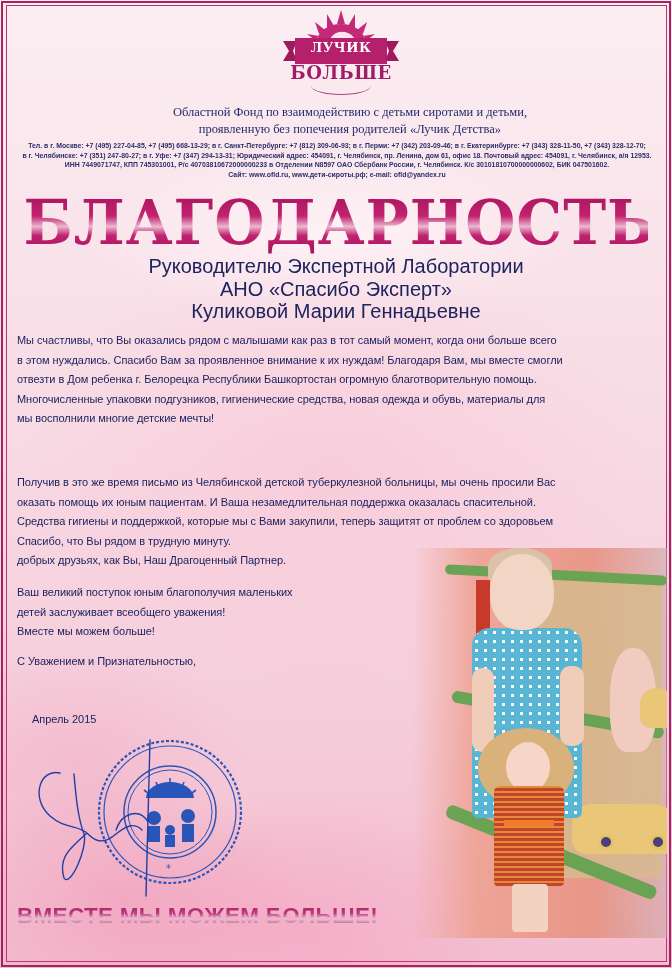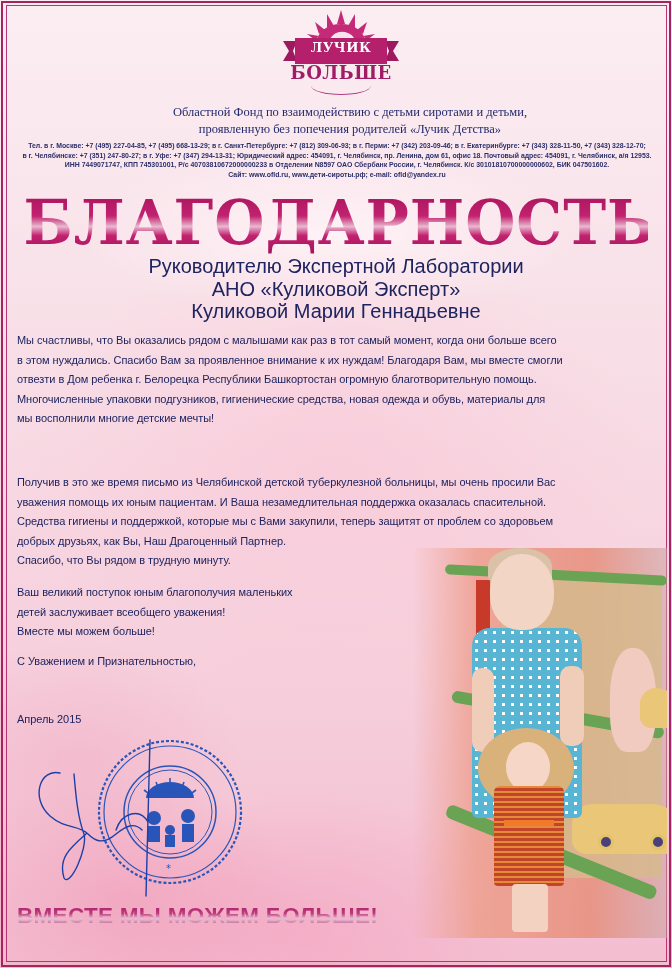--- a/index.html
+++ b/index.html
@@ -74,21 +74,21 @@
 
   .body-text {
     position: absolute; left: 17px; width: 640px;
     color: #1e2460; font-family: Liberation Sans, sans-serif; font-size: 11px; line-height: 19.6px;
     letter-spacing: -0.05px;
   }
   .p1 { top: 331px; }
   .p2 { top: 473px; }
   .p3 { top: 583px; width: 360px; }
   .p4 { top: 652px; width: 360px; }
-  .p5 { top: 710px; width: 200px; }
+  .p5 { top: 710px; width: 200px; margin-left: 15px; }
   .line { display: block; white-space: nowrap; }
 
   
   .photo {
     position: absolute; left: 412px; top: 548px; width: 255px; height: 390px; overflow: hidden;
   }
   .photo-wall { position: absolute; left: 0; top: 0; width: 255px; height: 390px;
     background: linear-gradient(90deg, rgba(246,205,215,0) 0%, #eea192 25%, #e7917f 70%, rgba(200,160,160,0.6) 100%);
     opacity: 0.9;
   }
@@ -163,38 +163,38 @@
     <div>Тел. в г. Москве: +7 (495) 227-04-85, +7 (495) 668-13-29; в г. Санкт-Петербурге: +7 (812) 309-06-93; в г. Перми: +7 (342) 203-09-46; в г. Екатеринбурге: +7 (343) 328-11-50, +7 (343) 328-12-70;</div>
     <div>в г. Челябинске: +7 (351) 247-80-27; в г. Уфе: +7 (347) 294-13-31; Юридический адрес: 454091, г. Челябинск, пр. Ленина, дом 61, офис 18. Почтовый адрес: 454091, г. Челябинск, а/я 12953.</div>
     <div>ИНН 7449071747, КПП 745301001,  Р/с 40703810672000000233 в Отделении N8597 ОАО Сбербанк России, г. Челябинск. К/с 30101810700000000602, БИК 047501602.</div>
     <div>Сайт:  www.ofld.ru, www.дети-сироты.рф; e-mail: ofld@yandex.ru</div>
   </div>
 
   <div class="main-title">БЛАГОДАРНОСТЬ</div>
 
   <div class="recipient">
     <div>Руководителю Экспертной Лаборатории</div>
-    <div>АНО «Куликовой Эксперт»</div>
+    <div>АНО «Спасибо Эксперт»</div>
     <div>Куликовой Марии Геннадьевне</div>
   </div>
 
   <div class="body-text p1">
     <span class="line">Мы счастливы, что Вы оказались рядом с малышами как раз в тот самый момент, когда они больше всего</span>
     <span class="line">в этом нуждались. Спасибо Вам за проявленное внимание к их нуждам! Благодаря Вам, мы вместе смогли</span>
     <span class="line">отвезти в Дом ребенка г. Белорецка Республики Башкортостан огромную благотворительную помощь.</span>
     <span class="line">Многочисленные упаковки подгузников, гигиенические средства, новая одежда и обувь, материалы для</span>
     <span class="line">мы восполнили многие детские мечты!</span>
   </div>
 
   <div class="body-text p2">
     <span class="line">Получив в это же время письмо из Челябинской детской туберкулезной больницы, мы очень просили Вас</span>
-    <span class="line">уважения помощь их юным пациентам. И Ваша незамедлительная поддержка оказалась спасительной.</span>
+    <span class="line">оказать помощь их юным пациентам. И Ваша незамедлительная поддержка оказалась спасительной.</span>
     <span class="line">Средства гигиены и поддержкой, которые мы с Вами закупили, теперь защитят от проблем со здоровьем</span>
+    <span class="line">Спасибо, что Вы рядом в трудную минуту.</span>
     <span class="line">добрых друзьях, как Вы, Наш Драгоценный Партнер.</span>
-    <span class="line">Спасибо, что Вы рядом в трудную минуту.</span>
   </div>
 
   <div class="body-text p3">
     <span class="line">Ваш великий поступок юным благополучия маленьких</span>
     <span class="line">детей заслуживает всеобщего уважения!</span>
     <span class="line">Вместе мы можем больше!</span>
   </div>
 
   <div class="body-text p4">
     <span class="line">С Уважением и Признательностью,</span>

